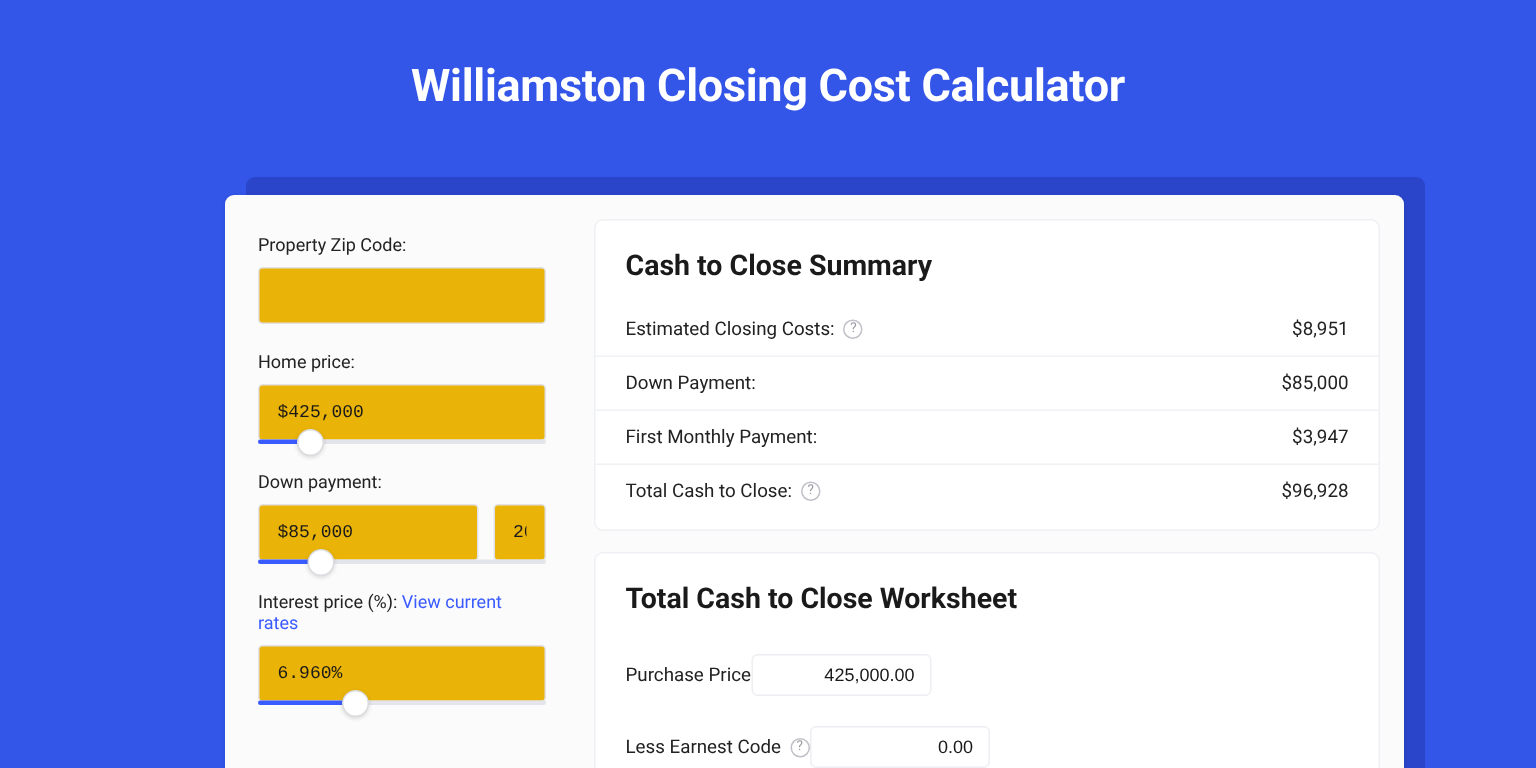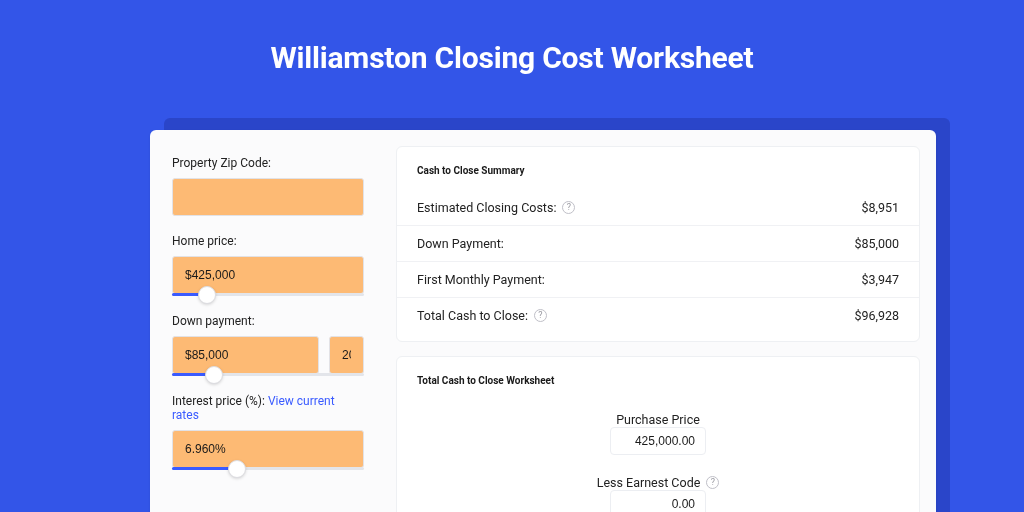--- a/index.html
+++ b/index.html
@@ -50,25 +50,26 @@
     font-size: 12px;
     color: #222;
     margin-bottom: 8px;
     display: block;
   }
   .text-input {
     width: 100%;
     height: 38px;
     border: 1px solid #e2e2e6;
     border-radius: 3px;
-    background: #fdba74;
+    background: #eab308;
     font-size: 12px;
     padding: 0 12px;
     color: #1a1a1a;
     outline: none;
+    font-family: Liberation Mono, monospace;
   }
   .slider-wrap { position: relative; }
   .slider-track {
     position: relative;
     height: 3px;
     background: #e3e5ea;
     margin-top: -1px;
     border-radius: 2px;
   }
   .slider-fill {
@@ -93,21 +94,21 @@
   .down-row .text-input.pct { width: 35px; text-align: right; }
   .link { color: #3a5bff; text-decoration: none; font-size: 12px; }
   .panel {
     background: #fff;
     border: 1px solid #eef0f3;
     border-radius: 6px;
     padding: 18px 20px 10px 20px;
     margin-bottom: 14px;
   }
   .panel-title {
-    font-size: 10px;
+    font-size: 19px;
     font-weight: 700;
     color: #1a1a1a;
     margin-bottom: 16px;
   }
   .row {
     display: flex;
     align-items: center;
     justify-content: space-between;
     font-size: 12.5px;
     color: #222;
@@ -127,40 +128,39 @@
     line-height: 1;
     cursor: help;
   }
   .panel hr { border: none; border-top: 1px solid #f0f1f4; margin: 2px -20px; }
   .ws-row {
     display: flex;
     align-items: center;
     font-size: 12.5px;
     color: #222;
     padding: 10px 0;
-    flex-direction: column;
   }
   .ws-row .lbl { display: flex; align-items: center; gap: 6px; }
   .ws-input {
-    width: 96px;
+    width: 120px;
     height: 28px;
     border: 1px solid #eceef2;
     border-radius: 4px;
     background: #fff;
     font-size: 12px;
     padding: 0 10px;
     text-align: right;
     color: #1a1a1a;
     outline: none;
   }
 </style>
 </head>
 <body>
 
-<h1 class="page-title">Williamston Closing Cost Worksheet</h1>
+<h1 class="page-title">Williamston Closing Cost Calculator</h1>
 
 <div class="card-shadow"></div>
 
 <div class="card">
 
   <div class="left-col">
 
     <div class="field-block">
       <label class="field-label">Property Zip Code:</label>
       <input class="text-input" type="text" value="" style="">

